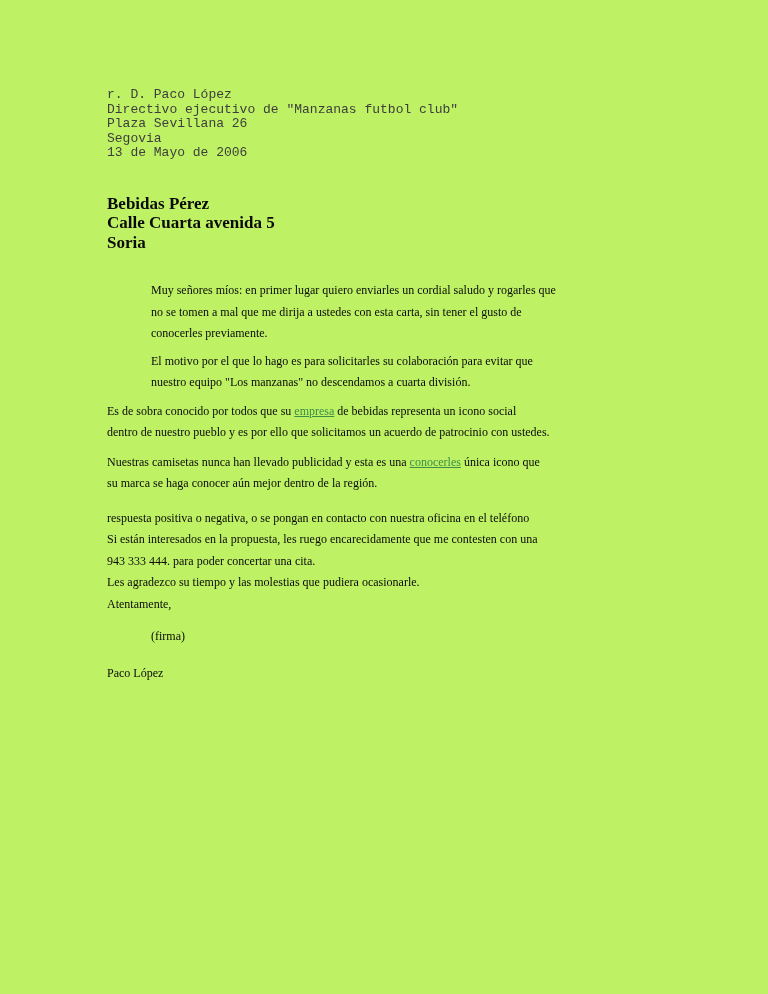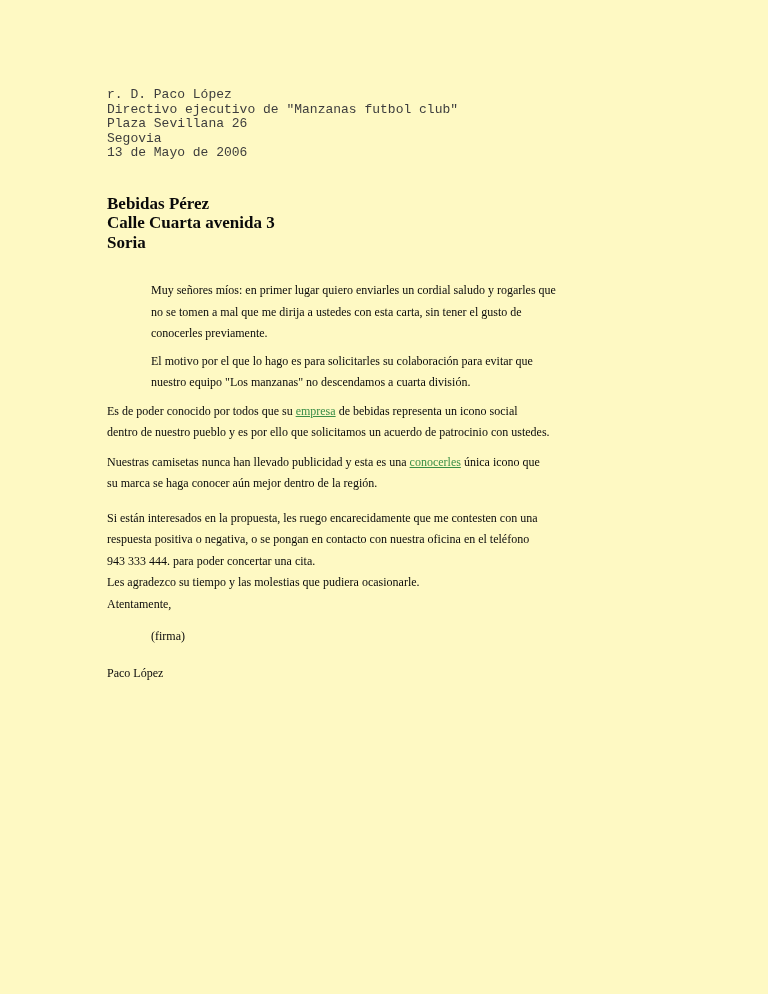--- a/index.html
+++ b/index.html
@@ -4,21 +4,21 @@
 <style>
   html, body {
     margin: 0;
     padding: 0;
     background: #ffffff;
   }
   .page {
     position: relative;
     width: 768px;
     height: 994px;
-    background: #fef9c3;
+    background: #bef264;
     overflow: hidden;
     box-sizing: border-box;
     padding: 88px 90px 7px 107px;
     color: #000000;
   }
   
   .sender-block {
     font-family: "Liberation Mono", "DejaVu Sans Mono", monospace;
     font-size: 13px;
     line-height: 14.5px;
@@ -66,48 +66,48 @@
   <div class="sender-block">
     <span class="line">r. D. Paco López</span>
     <span class="line">Directivo ejecutivo de "Manzanas futbol club"</span>
     <span class="line">Plaza Sevillana 26</span>
     <span class="line">Segovia</span>
     <span class="line">13 de Mayo de 2006</span>
   </div>
 
   <div class="recipient-block">
     <span class="line">Bebidas Pérez</span>
-    <span class="line">Calle Cuarta avenida 3</span>
+    <span class="line">Calle Cuarta avenida 5</span>
     <span class="line">Soria</span>
   </div>
 
   <div class="body-para indented para-1">
     <span class="line">Muy señores míos: en primer lugar quiero enviarles un cordial saludo y rogarles que</span>
     <span class="line">no se tomen a mal que me dirija a ustedes con esta carta, sin tener el gusto de</span>
     <span class="line">conocerles previamente.</span>
   </div>
 
   <div class="body-para indented para-2">
     <span class="line">El motivo por el que lo hago es para solicitarles su colaboración para evitar que</span>
     <span class="line">nuestro equipo "Los manzanas" no descendamos a cuarta división.</span>
   </div>
 
   <div class="body-para para-3">
-    <span class="line"><span>Es de poder conocido por todos que su </span><a class="doc-link">empresa</a><span> de bebidas representa un icono social</span></span>
+    <span class="line"><span>Es de sobra conocido por todos que su </span><a class="doc-link">empresa</a><span> de bebidas representa un icono social</span></span>
     <span class="line">dentro de nuestro pueblo y es por ello que solicitamos un acuerdo de patrocinio con ustedes.</span>
   </div>
 
   <div class="body-para para-4">
     <span class="line"><span>Nuestras camisetas nunca han llevado publicidad y esta es una </span><a class="doc-link">conocerles</a><span> única icono que</span></span>
     <span class="line">su marca se haga conocer aún mejor dentro de la región.</span>
   </div>
 
   <div class="body-para para-5">
+    <span class="line">respuesta positiva o negativa, o se pongan en contacto con nuestra oficina en el teléfono</span>
     <span class="line">Si están interesados en la propuesta, les ruego encarecidamente que me contesten con una</span>
-    <span class="line">respuesta positiva o negativa, o se pongan en contacto con nuestra oficina en el teléfono</span>
     <span class="line">943 333 444. para poder concertar una cita.</span>
     <span class="line">Les agradezco su tiempo y las molestias que pudiera ocasionarle.</span>
   </div>
 
   <div class="body-para farewell">Atentamente,</div>
 
   <div class="body-para signature-placeholder">(firma)</div>
 
   <div class="body-para signature-name">Paco López</div>
 

